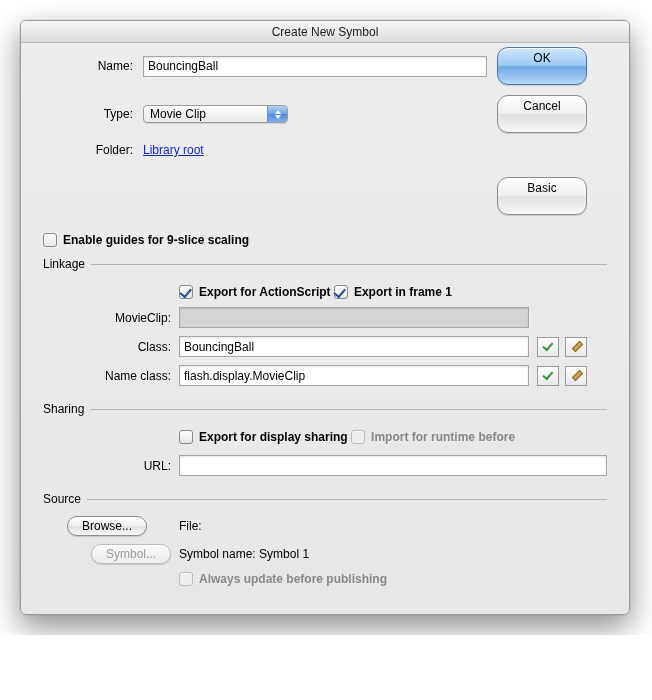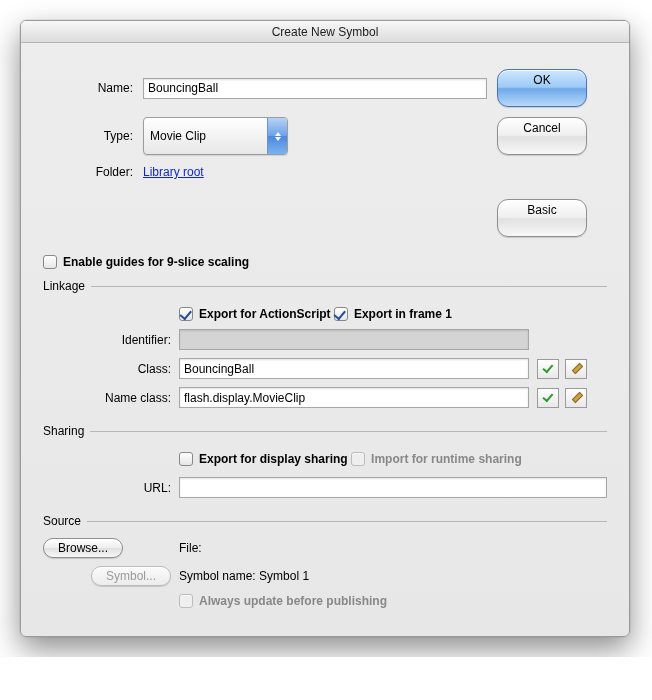--- a/index.html
+++ b/index.html
@@ -20,21 +20,21 @@
   }
   .titlebar {
     height: 22px;
     background: linear-gradient(#f7f7f7, #dcdcdc);
     border-bottom: 1px solid #b5b5b5;
     text-align: center;
     line-height: 22px;
     font-size: 12px;
     color: #222;
   }
-  .content { padding: 26px 22px 22px 22px; }
+  .content { padding: 4px 22px 22px 22px; }
 
   .top-grid {
     display: grid;
     grid-template-columns: 90px 1fr 110px;
     column-gap: 10px;
     row-gap: 10px;
     align-items: center;
   }
   .lbl { text-align: right; color: #000; }
   .lbl-dim { color: #888; }
@@ -55,21 +55,21 @@
   }
   .field.focus {
     border: 1px solid #6ea3db;
     box-shadow: 0 0 0 3px rgba(94,150,220,0.55), inset 0 1px 2px rgba(0,0,0,0.12);
   }
 
   .selectwrap {
     display: inline-flex;
     align-items: center;
     width: 145px;
-    height: 38px;
+    height: 18px;
     background: linear-gradient(#ffffff,#e7e7e7);
     border: 1px solid #9c9c9c;
     border-radius: 4px;
     box-shadow: 0 1px 0 rgba(255,255,255,0.6) inset, 0 1px 1px rgba(0,0,0,0.12);
     overflow: hidden;
     cursor: default;
   }
   .selectwrap .txt {
     flex: 1; padding: 0 6px; font-size: 12px;
   }
@@ -215,21 +215,21 @@
           <div class="check-label">
             <span class="cb checked"></span>
             <span>Export for ActionScript</span>
           </div>
           <div class="check-label" style="margin-top:4px">
             <span class="cb checked"></span>
             <span>Export in frame 1</span>
           </div>
         </div>
 
-        <div class="lbl">Identifier:</div>
+        <div class="lbl">MovieClip:</div>
         <input type="text" class="field" disabled="" value="" style="">
         <div></div>
 
         <div class="lbl">Class:</div>
         <input type="text" class="field focus" value="BouncingBall" style="">
         <div class="iconbtns">
           <div class="iconbtn">
               <span class="check-ico"></span>
             </div>
           <div class="iconbtn">
@@ -257,36 +257,36 @@
       </div>
       <div class="sharing-body">
         <div></div>
         <div>
           <div class="check-label">
             <span class="cb"></span>
             <span>Export for display sharing</span>
           </div>
           <div class="check-label" style="margin-top:4px">
             <span class="cb disabled"></span>
-            <span class="lbl-dim">Import for runtime sharing</span>
+            <span class="lbl-dim">Import for runtime before</span>
           </div>
         </div>
 
         <div class="lbl">URL:</div>
         <input type="text" class="field" value="" style="">
       </div>
     </div>
 
     <div class="group">
       <div class="group-title">
         <span>Source</span>
         <span class="line"></span>
       </div>
       <div class="source-body">
-        <div class="sb-row" style="justify-content:flex-start">
+        <div class="sb-row" style="justify-content:center">
           <div class="aqua-btn small">Browse...</div>
         </div>
         <div>
           <span>File:</span>
           <span></span>
         </div>
 
         <div class="sb-row" style="justify-content:flex-end">
           <div class="aqua-btn small disabled">Symbol...</div>
         </div>

